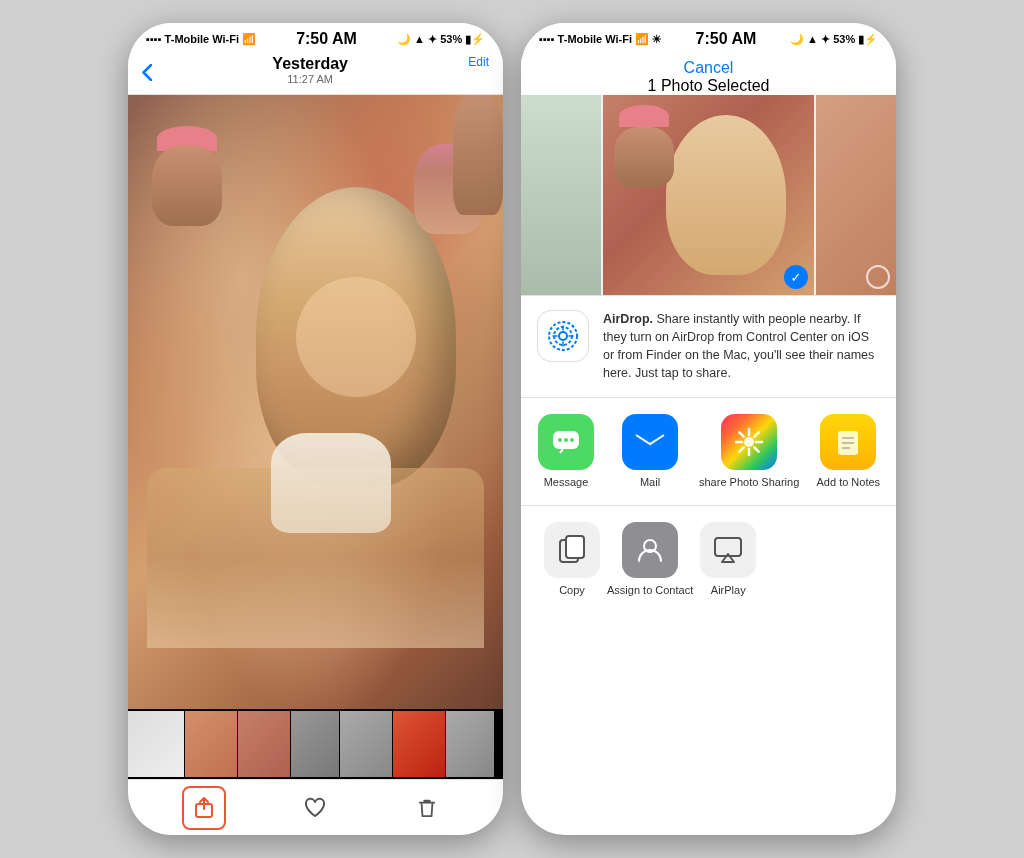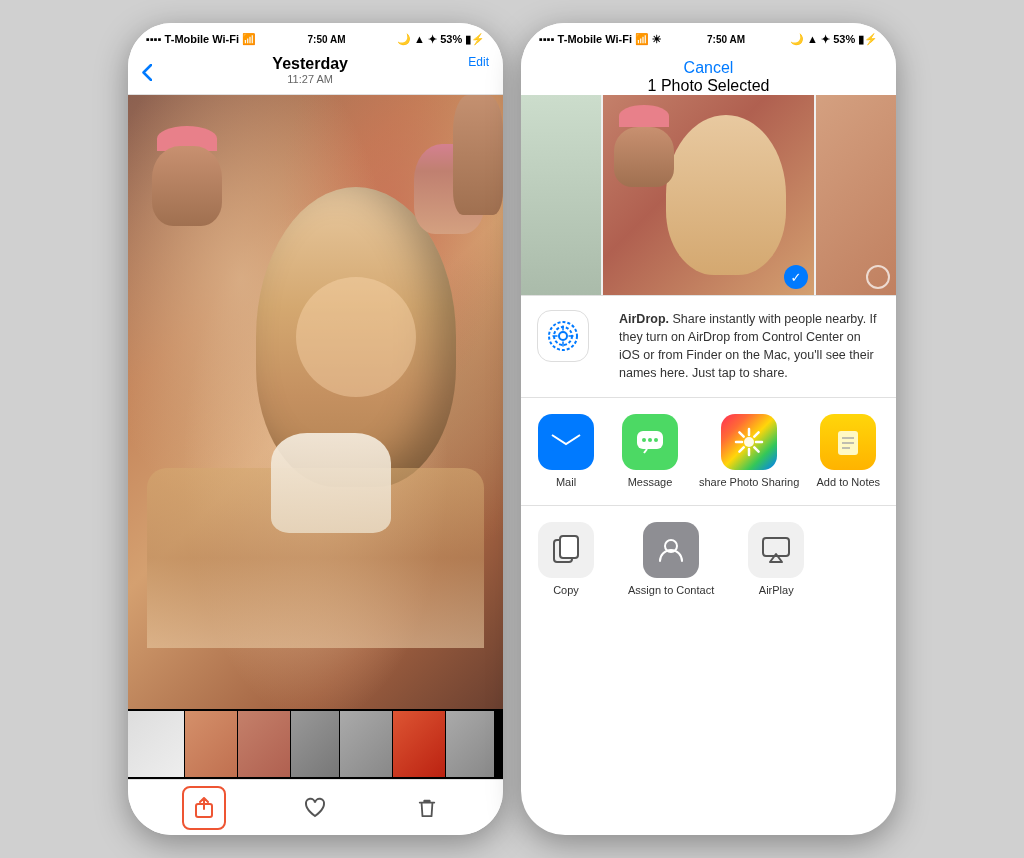--- a/index.html
+++ b/index.html
@@ -39,21 +39,21 @@
       flex-shrink: 0;
     }
     .status-left {
       font-size: 11px;
       font-weight: 600;
       display: flex;
       align-items: center;
       gap: 3px;
     }
     .status-center {
-      font-size: 10px;
+      font-size: 16px;
       font-weight: 600;
     }
     .status-right {
       font-size: 11px;
       font-weight: 600;
       display: flex;
       align-items: center;
       gap: 3px;
     }
     
@@ -329,21 +329,20 @@
       display: flex;
       align-items: center;
       justify-content: center;
       flex-shrink: 0;
     }
     .airdrop-text {
       font-size: 12.5px;
       color: #333;
       line-height: 1.45;
       flex: 1;
-      margin-left: 16px;
     }
     .airdrop-text strong {
       font-weight: 700;
     }
     .app-icons-row {
       display: flex;
       align-items: flex-start;
       padding: 16px 10px;
       gap: 14px;
       background: #fff;
@@ -372,22 +371,22 @@
     .app-icon.notes { background: linear-gradient(180deg, #ffd60a 0%, #ffb300 100%); }
     .app-icon-label {
       font-size: 11px;
       color: #333;
       text-align: center;
       line-height: 1.3;
     }
     .actions-row {
       display: flex;
       align-items: flex-start;
-      padding: 16px 10px;
-      gap: 27px;
+      padding: 16px 16px;
+      gap: 0;
       background: #fff;
       flex-shrink: 0;
       overflow: hidden;
     }
     .action-icon {
       width: 56px;
       height: 56px;
       border-radius: 14px;
       background: #f0f0f0;
       display: flex;
@@ -538,39 +537,39 @@
           <path d="M19 13v-4M19 29v-4M13 19H9M29 19h-4" stroke="#007aff" stroke-width="1.5" stroke-linecap="round"></path>
         </svg>
       </div>
       <div class="airdrop-text">
         <strong>AirDrop.</strong><span> Share instantly with people nearby. If they turn on AirDrop from Control Center on iOS or from Finder on the Mac, you'll see their names here. Just tap to share.</span>
       </div>
     </div>
 
     <div class="app-icons-row">
       <div class="app-icon-item">
-        <div class="app-icon mail">
-          <svg width="32" height="22" viewBox="0 0 32 22" fill="none">
-            <rect x="2" y="2" width="28" height="18" rx="3" fill="#007aff"></rect>
-            <path d="M2 4l14 9 14-9" stroke="white" stroke-width="2"></path>
-          </svg>
-        </div>
-        <span class="app-icon-label">Mail</span>
-      </div>
-      <div class="app-icon-item">
         <div class="app-icon messages">
           <svg width="32" height="32" viewBox="0 0 32 32" fill="none">
             <rect x="3" y="5" width="26" height="18" rx="6" fill="white"></rect>
             <path d="M10 27l3-4h0" stroke="white" stroke-width="2" fill="white"></path>
             <circle cx="10" cy="14" r="2" fill="#4cd964"></circle>
             <circle cx="16" cy="14" r="2" fill="#4cd964"></circle>
             <circle cx="22" cy="14" r="2" fill="#4cd964"></circle>
           </svg>
         </div>
         <span class="app-icon-label">Message</span>
+      </div>
+      <div class="app-icon-item">
+        <div class="app-icon mail">
+          <svg width="32" height="22" viewBox="0 0 32 22" fill="none">
+            <rect x="2" y="2" width="28" height="18" rx="3" fill="#007aff"></rect>
+            <path d="M2 4l14 9 14-9" stroke="white" stroke-width="2"></path>
+          </svg>
+        </div>
+        <span class="app-icon-label">Mail</span>
       </div>
       <div class="app-icon-item">
         <div class="app-icon photos">
           <svg width="30" height="30" viewBox="0 0 30 30" fill="none">
             <circle cx="15" cy="15" r="5" fill="white" opacity="0.9"></circle>
             <line x1="15" y1="2" x2="15" y2="8" stroke="white" stroke-width="2.5" stroke-linecap="round"></line>
             <line x1="15" y1="22" x2="15" y2="28" stroke="white" stroke-width="2.5" stroke-linecap="round"></line>
             <line x1="2" y1="15" x2="8" y2="15" stroke="white" stroke-width="2.5" stroke-linecap="round"></line>
             <line x1="22" y1="15" x2="28" y2="15" stroke="white" stroke-width="2.5" stroke-linecap="round"></line>
             <line x1="5.4" y1="5.4" x2="9.7" y2="9.7" stroke="white" stroke-width="2.5" stroke-linecap="round"></line>

